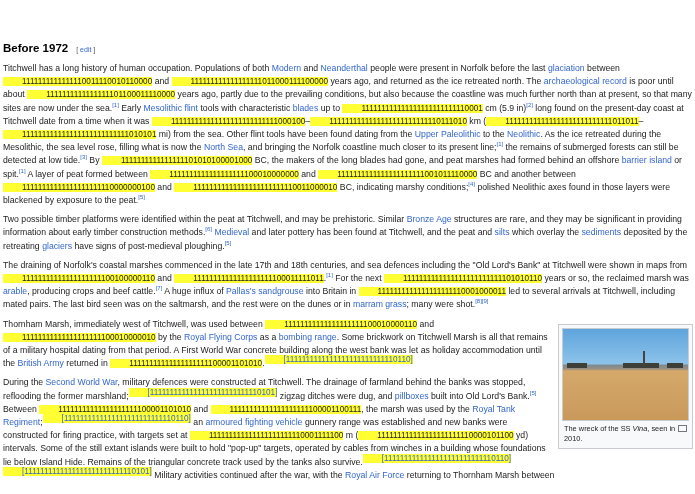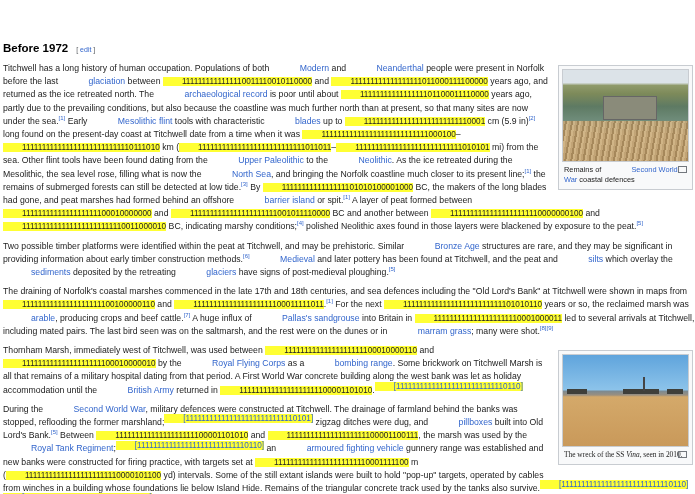--- a/index.html
+++ b/index.html
@@ -12,21 +12,21 @@
     position: relative;
   }
   .content { position: absolute; left: 3px; top: 40px; width: 692px; }
   h2 {
     margin: 0 0 4px 0; font-size: 11.5px; font-weight: bold; line-height: 16px; color: #000;
     display: flex; align-items: baseline;
   }
   .editsec { font-size: 7px; font-weight: normal; color: #54595d; margin-left: 8px; }
   .editsec a { color: #3366cc; text-decoration: none; }
   p { margin: 0 0 6px 0; }
-  a.l { color: #3366cc; text-decoration: none; margin-left: 28px; }
+  a.l { color: #3366cc; text-decoration: none; }
   .hl { background: #ffff33; font-size: 8.2px; padding-left: 19px; }
   sup { font-size: 6px; line-height: 0; vertical-align: super; color: #3366cc; }
   .thumb {
     float: right; clear: right; width: 127px; margin: 3px 2px 8px 10px;
     border: 1px solid #c8ccd1; background: #f8f9fa; padding: 3px;
   }
   .thumbimg { width: 125px; height: 91px; border: 1px solid #c8ccd1; position: relative; overflow: hidden; }
   .cap { font-size: 7.4px; line-height: 10px; padding: 3px 2px 1px 2px; position: relative; }
   .mag { position: absolute; right: 2px; top: 4px; width: 7px; height: 5px; border: 1px solid #72777d; }
   .img1 {
@@ -43,38 +43,28 @@
 </head>
 <body>
 
 <div class="content">
 
   <h2>
     <span>Before 1972</span>
     <span class="editsec"><span>[ </span><a>edit</a><span> ]</span></span>
   </h2>
 
-  <div class="thumb">
-    <div class="thumbimg img1">
-      <div class="bunker"></div>
-      <div class="reeds"></div>
-    </div>
-    <div class="cap">
-      <span class="mag"></span>
-      <span>Remains of </span><a class="l">Second World War</a><span> coastal defences</span>
-    </div>
-  </div>
 
   <p><span>Titchwell has a long history of human occupation. Populations of both </span><a class="l">Modern</a><span> and </span><a class="l">Neanderthal</a><span> people were present in Norfolk before the last </span><a class="l">glaciation</a><span> between </span><span class="hl">1111111111111110011110010110000</span><span> and </span><span class="hl">111111111111111111011000111100000</span><span> years ago, and returned as the ice retreated north. The </span><a class="l">archaeological record</a><span> is poor until about </span><span class="hl">1111111111111111101100011110000</span><span> years ago, partly due to the prevailing conditions, but also because the coastline was much further north than at present, so that many sites are now under the sea.</span><sup>[1]</sup><span> Early </span><a class="l">Mesolithic flint</a><span> tools with characteristic </span><a class="l">blades</a><span> up to </span><span class="hl">111111111111111111111111110001</span><span> cm (5.9 in)</span><sup>[2]</sup><span> long found on the present-day coast at Titchwell date from a time when it was </span><span class="hl">111111111111111111111111111000100</span><span>–</span><span class="hl">1111111111111111111111111110111010</span><span> km (</span><span class="hl">111111111111111111111111111011011</span><span>–</span><span class="hl">111111111111111111111111111010101</span><span> mi) from the sea. Other flint tools have been found dating from the </span><a class="l">Upper Paleolithic</a><span> to the </span><a class="l">Neolithic</a><span>. As the ice retreated during the Mesolithic, the sea level rose, filling what is now the </span><a class="l">North Sea</a><span>, and bringing the Norfolk coastline much closer to its present line;</span><sup>[1]</sup><span> the remains of submerged forests can still be detected at low tide.</span><sup>[3]</sup><span> By </span><span class="hl">1111111111111111101010100001000</span><span> BC, the makers of the long blades had gone, and peat marshes had formed behind an offshore </span><a class="l">barrier island</a><span> or spit.</span><sup>[1]</sup><span> A layer of peat formed between </span><span class="hl">1111111111111111111100010000000</span><span> and </span><span class="hl">1111111111111111111111001011110000</span><span> BC and another between </span><span class="hl">11111111111111111111110000000100</span><span> and </span><span class="hl">11111111111111111111111110011000010</span><span> BC, indicating marshy conditions;</span><sup>[4]</sup><span> polished Neolithic axes found in those layers were blackened by exposure to the peat.</span><sup>[5]</sup></p>
 
   <p><span>Two possible timber platforms were identified within the peat at Titchwell, and may be prehistoric. Similar </span><a class="l">Bronze Age</a><span> structures are rare, and they may be significant in providing information about early timber construction methods.</span><sup>[6]</sup><span> </span><a class="l">Medieval</a><span> and later pottery has been found at Titchwell, and the peat and </span><a class="l">silts</a><span> which overlay the </span><a class="l">sediments</a><span> deposited by the retreating </span><a class="l">glaciers</a><span> have signs of post-medieval ploughing.</span><sup>[5]</sup></p>
 
   <p><span>The draining of Norfolk's coastal marshes commenced in the late 17th and 18th centuries, and sea defences including the "Old Lord's Bank" at Titchwell were shown in maps from </span><span class="hl">11111111111111111111100100000110</span><span> and </span><span class="hl">11111111111111111111100011111011</span><span>.</span><sup>[1]</sup><span> For the next </span><span class="hl">1111111111111111111111111101010110</span><span> years or so, the reclaimed marsh was </span><a class="l">arable</a><span>, producing crops and beef cattle.</span><sup>[7]</sup><span> A huge influx of </span><a class="l">Pallas's sandgrouse</a><span> into Britain in </span><span class="hl">1111111111111111111110001000011</span><span> led to several arrivals at Titchwell, including mated pairs. The last bird seen was on the saltmarsh, and the rest were on the dunes or in </span><a class="l">marram grass</a><span>; many were shot.</span><sup>[8][9]</sup></p>
 
-  <div class="thumb" style="margin-top:6px;font-family:Liberation Serif, serif;">
+  <div class="thumb" style="margin-top:6px;">
     <div class="thumbimg img2">
       <div class="wreck" style="left:4px;width:20px;"></div>
       <div class="wreck" style="left:60px;width:36px;"></div>
       <div class="wreck" style="left:104px;width:16px;"></div>
       <div class="mast"></div>
     </div>
     <div class="cap">
       <span class="mag"></span>
       <span>The wreck of the SS </span><i>Vina</i><span>, seen in 2010.</span>
     </div>

